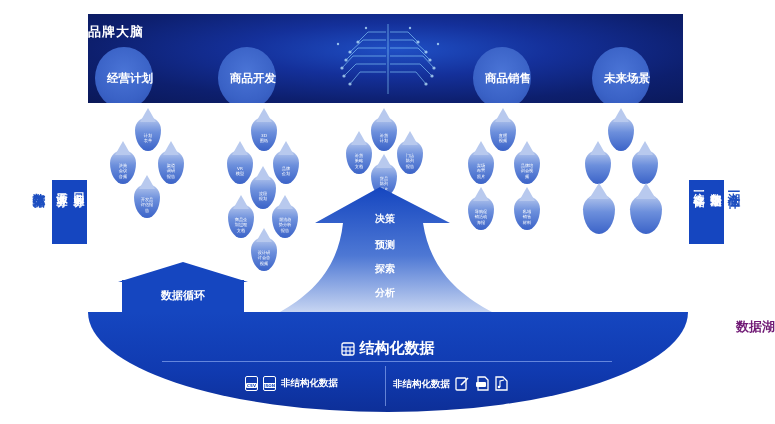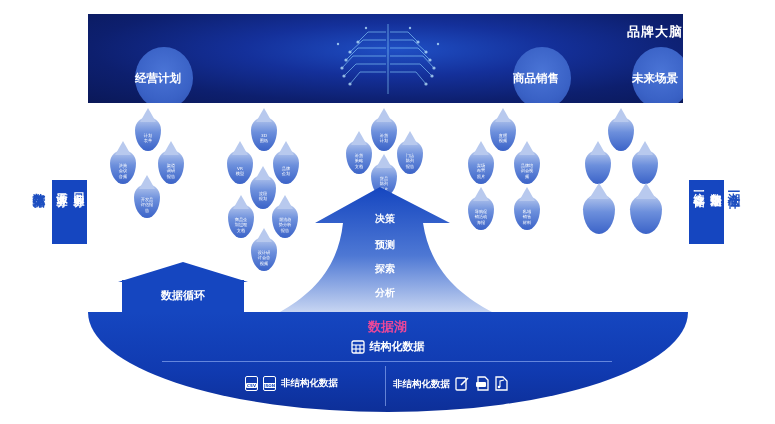--- a/index.html
+++ b/index.html
@@ -6,28 +6,28 @@
   html, body { width: 775px; height: 424px; background: #ffffff; overflow: hidden; }
   body { position: relative; font-family: "DejaVu Sans", "Liberation Sans", sans-serif; }
 
   .banner {
     position: absolute; left: 88px; top: 14px; width: 595px; height: 89px;
     background: radial-gradient(ellipse at 52% 40%, #1f4fc4 0%, #14309a 35%, #0d1f6e 70%, #0a1858 100%);
     overflow: hidden;
   }
   .circuit { position: absolute; left: 220px; top: 0; width: 160px; height: 89px; opacity: 0.75; }
   .banner-title {
-    position: absolute; left: 0; right: 0; top: 9px; text-align: right;
-    color: #ffffff; font-size: 13px; font-weight: bold; letter-spacing: 1px; margin-left: 32px;
+    position: absolute; left: 0; right: 0; top: 9px; text-align: left;
+    color: #ffffff; font-size: 13px; font-weight: bold; letter-spacing: 1px;
   }
   .bubble {
     position: absolute; top: 33px; width: 58px; height: 62px; border-radius: 50%;
     background: radial-gradient(circle at 50% 40%, #4a74d6 0%, #3a62c6 60%, #2d50b0 100%);
-    display: flex; align-items: center; justify-content: flex-start;
-    color: #fff; font-size: 11.5px; font-weight: bold; margin-left: 40px;
+    display: flex; align-items: center; justify-content: flex-end;
+    color: #fff; font-size: 11.5px; font-weight: bold;
   }
 
   .drop {
     position: absolute; width: 26px; height: 34px;
     border-radius: 50% 50% 50% 50% / 38% 38% 62% 62%;
     background: linear-gradient(180deg, #b8c9ee 0%, #6c8fdc 45%, #3b63c8 100%);
     display: flex; align-items: center; justify-content: center; flex-direction: column;
     color: #fff; font-size: 4.2px; line-height: 5.2px; text-align: center; padding-top: 8px;
   }
   .drop::before {
@@ -62,22 +62,22 @@
     border-bottom: 20px solid #1546c0;
   }
   .house-label { position: absolute; left: 122px; top: 288px; width: 122px; text-align: center; color: #fff; font-size: 11px; font-weight: bold; }
 
   .arrow-svg { position: absolute; left: 260px; top: 185px; width: 240px; height: 128px; }
   .arrow-text {
     position: absolute; left: 355px; width: 60px; text-align: center; color: #fff;
     font-size: 10px; font-weight: bold;
   }
 
-  .lake-title { position: absolute; left: 0; right: 0; top: 318px; text-align: center; color: #ec4899; font-size: 13px; font-weight: bold; }
-  .structured { position: absolute; left: 0; right: 0; top: 339px; display: flex; justify-content: center; align-items: center; gap: 5px; color: #fff; font-size: 11px; font-weight: bold; }
+  .lake-title { position: absolute; left: 0; right: 0; top: 318px; text-align: right; color: #701a75; font-size: 13px; font-weight: bold; }
+  .structured { position: absolute; left: 0; right: 0; top: 339px; display: flex; justify-content: center; align-items: center; gap: 5px; color: #fff; font-size: 15px; font-weight: bold; }
   .lake-divider { position: absolute; left: 162px; top: 361px; width: 450px; height: 1px; background: rgba(170,195,255,0.55); }
   .lake-vdivider { position: absolute; left: 385px; top: 366px; width: 1px; height: 40px; background: rgba(170,195,255,0.55); }
   .semi { position: absolute; left: 245px; top: 376px; display: flex; align-items: center; gap: 5px; color: #fff; font-size: 9.5px; font-weight: bold; }
   .unstruct { position: absolute; left: 393px; top: 376px; display: flex; align-items: flex-end; gap: 5px; color: #fff; font-size: 9.5px; font-weight: bold; }
   .ico { width: 13px; height: 15px; border: 1.5px solid #fff; border-radius: 2px; display: inline-flex; align-items: flex-end; justify-content: center; font-size: 4px; color: #fff; font-weight: bold; position: relative; }
   .ico .tag { background: #fff; color: #1546c0; padding: 0 1px; margin-bottom: 2px; line-height: 5px; border-radius: 1px; }
 </style>
 </head>
 <body>
 
@@ -114,20 +114,23 @@
       <circle cx="58" cy="14" r="1.2"></circle>
         <circle cx="102" cy="14" r="1.2"></circle>
         <circle cx="30" cy="30" r="1.2"></circle>
         <circle cx="130" cy="30" r="1.2"></circle>
     </g>
   </svg>
   <div class="banner-title">品牌大脑</div>
   <div class="bubble" style="left:7px;">
       <span>经营计划</span>
     </div>
+  <div class="bubble" style="left:130px;">
+      <span>商品开发</span>
+    </div>
   <div class="bubble" style="left:385px;">
       <span>商品销售</span>
     </div>
   <div class="bubble" style="left:504px;">
       <span>未来场景</span>
     </div>
 </div>
 
 <div id="drops">
     <div class="drop" style="left: 135px; top: 117px;">

